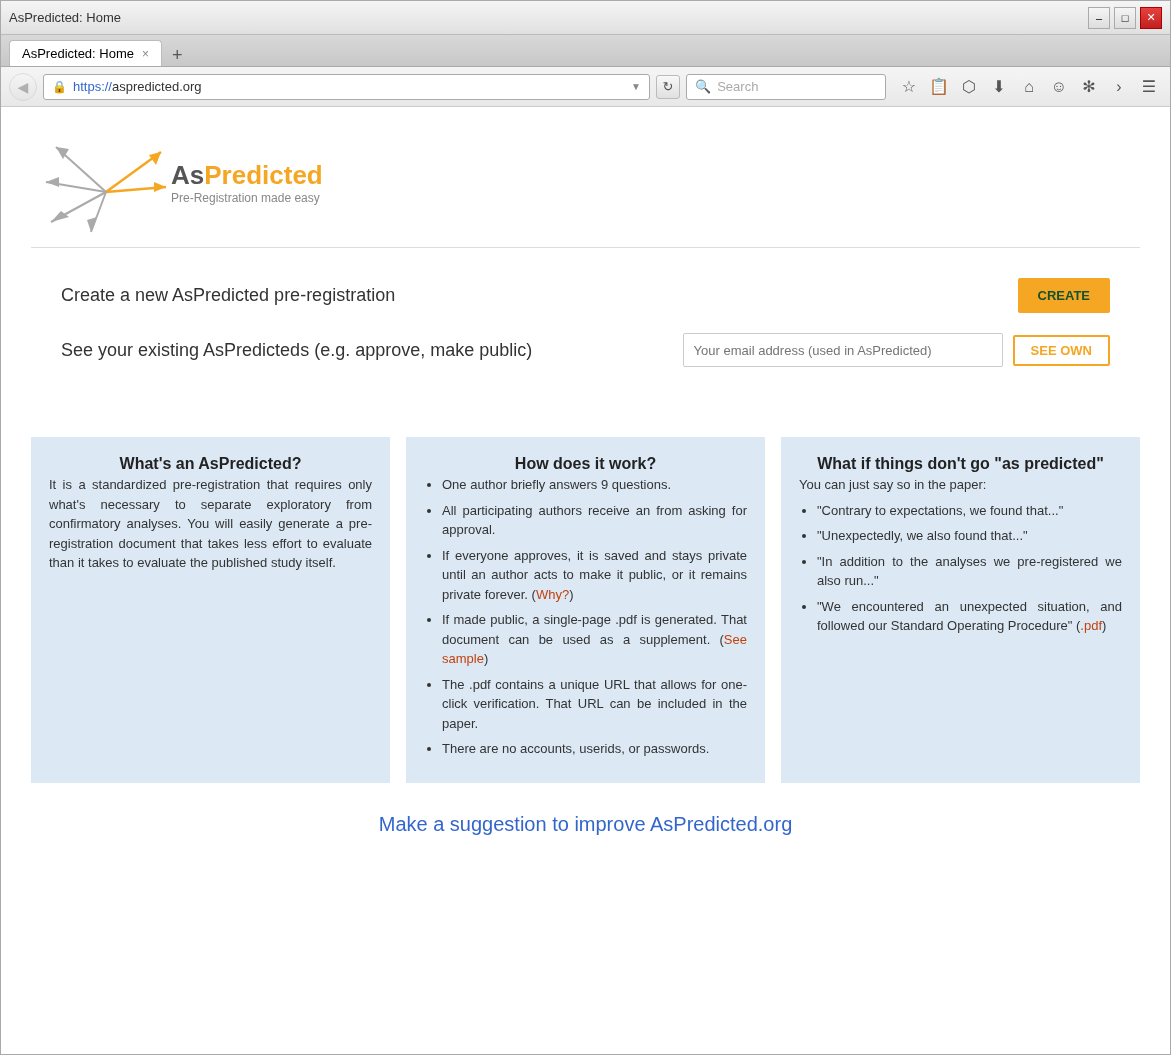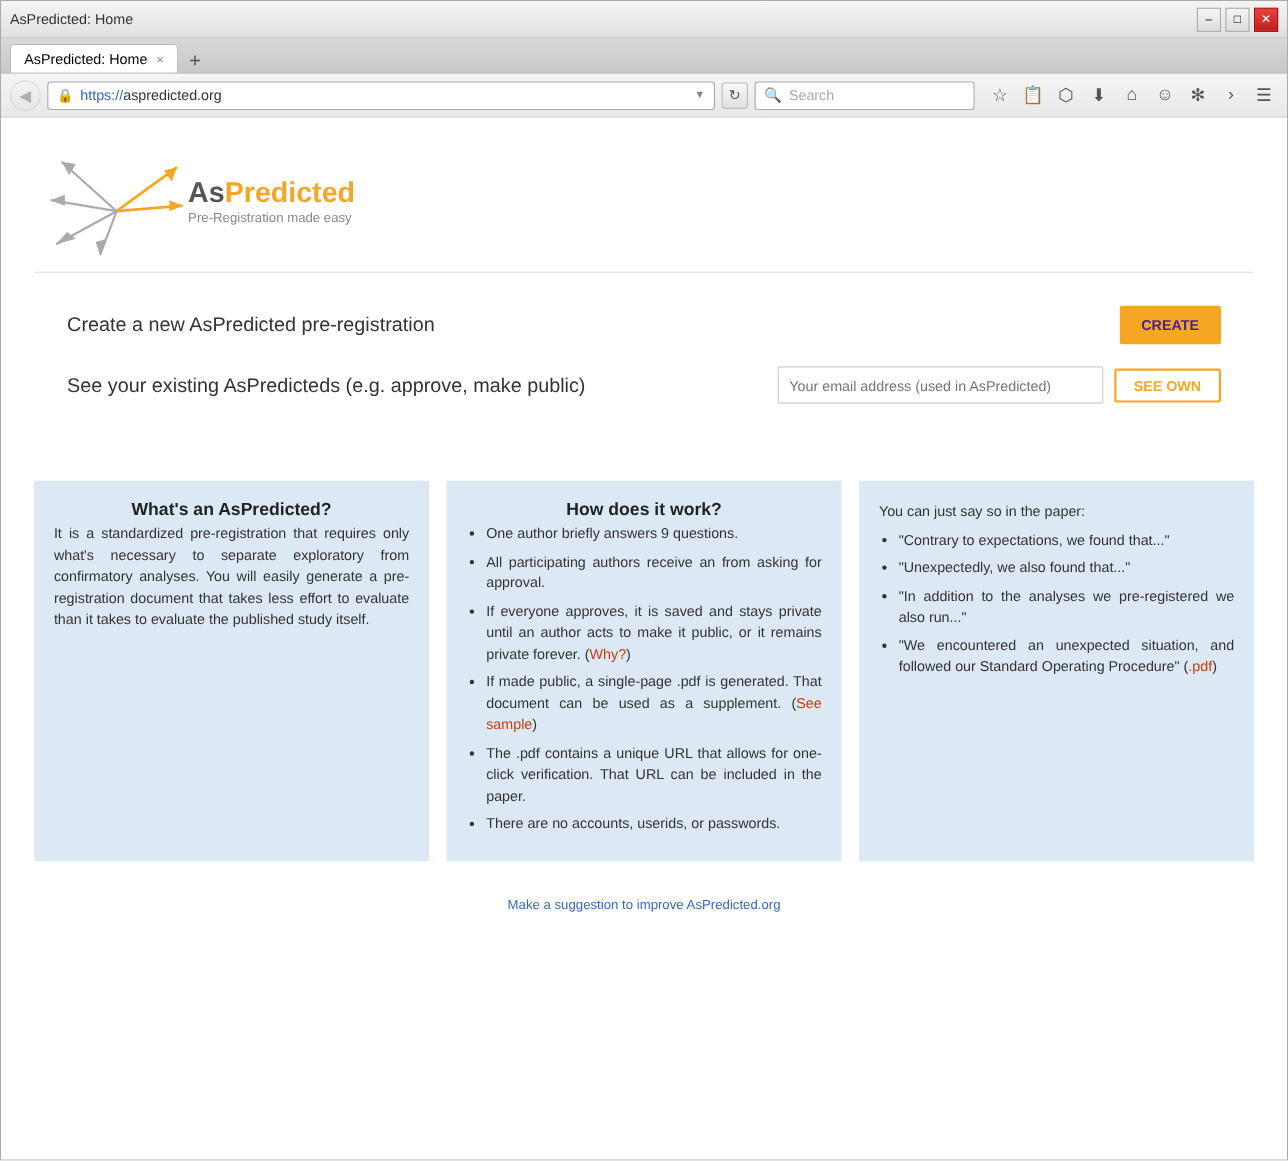--- a/index.html
+++ b/index.html
@@ -37,35 +37,35 @@
     .site-header { padding: 20px 30px 10px; }
     .logo-area { display: flex; align-items: center; }
     .logo-text-area { display: flex; flex-direction: column; }
     .logo-tagline { color: #888; font-size: 12px; }
 
     .divider { border: none; border-top: 1px solid #ddd; margin: 0 30px; }
 
     .main-actions { padding: 30px 60px; }
     .action-row { display: flex; align-items: center; justify-content: space-between; margin-bottom: 20px; }
     .action-label { font-size: 18px; color: #333; }
-    .create-btn { background: #f5a623; color: #4c1d95; border: none; padding: 10px 20px; font-size: 13px; font-weight: bold; cursor: pointer; border-radius: 2px; }
+    .create-btn { background: #f5a623; color: #14532d; border: none; padding: 10px 20px; font-size: 13px; font-weight: bold; cursor: pointer; border-radius: 2px; }
     .email-row { display: flex; align-items: center; gap: 10px; }
-    .email-input { width: 296px; height: 34px; border: 1px solid #ccc; border-radius: 2px; padding: 0 10px; font-size: 13px; color: #aaa; }
+    .email-input { width: 320px; height: 34px; border: 1px solid #ccc; border-radius: 2px; padding: 0 10px; font-size: 13px; color: #aaa; }
     .see-own-btn { background: white; color: #f5a623; border: 2px solid #f5a623; padding: 6px 16px; font-size: 13px; font-weight: bold; cursor: pointer; border-radius: 2px; white-space: nowrap; }
 
     .info-boxes { display: flex; gap: 16px; padding: 20px 30px 10px; }
     .info-box { flex: 1; background: #dce9f5; padding: 18px; }
     .info-box-title { font-size: 16px; font-weight: bold; color: #222; text-align: center; margin-bottom: 2px; }
     .info-box-body { font-size: 13px; color: #333; line-height: 1.5; text-align: justify; }
     .info-box-body ul { list-style: disc; padding-left: 18px; }
     .info-box-body li { margin-bottom: 6px; }
     .info-box-body a { color: #c2410c; text-decoration: none; }
 
     .footer { padding: 20px; text-align: center; }
-    .footer a { color: #3366cc; font-size: 12px; text-decoration: none; }
+    .footer a { color: #3366cc; font-size: 20px; text-decoration: none; }
 
     
     .logo-svg { width: 140px; height: 110px; }
   </style>
 </head>
 <body>
 
 <div class="browser-window">
 
   <div class="title-bar">
@@ -178,20 +178,21 @@
             <li>All participating authors receive an from asking for approval.</li>
             <li>If everyone approves, it is saved and stays private until an author acts to make it public, or it remains private forever. (<a href="#">Why?</a>)</li>
             <li>If made public, a single-page .pdf is generated. That document can be used as a supplement. (<a href="#">See sample</a>)</li>
             <li>The .pdf contains a unique URL that allows for one-click verification. That URL can be included in the paper.</li>
             <li>There are no accounts, userids, or passwords.</li>
           </ul>
         </div>
       </div>
 
       <div class="info-box">
+        <div class="info-box-title">What if things don't go "as predicted"</div>
         <div class="info-box-body">
           <p>You can just say so in the paper:</p>
           <ul style="margin-top:6px;">
             <li>"Contrary to expectations, we found that..."</li>
             <li>"Unexpectedly, we also found that..."</li>
             <li>"In addition to the analyses we pre-registered we also run..."</li>
             <li>"We encountered an unexpected situation, and followed our Standard Operating Procedure" (<a href="#">.pdf</a>)</li>
           </ul>
         </div>
       </div>

